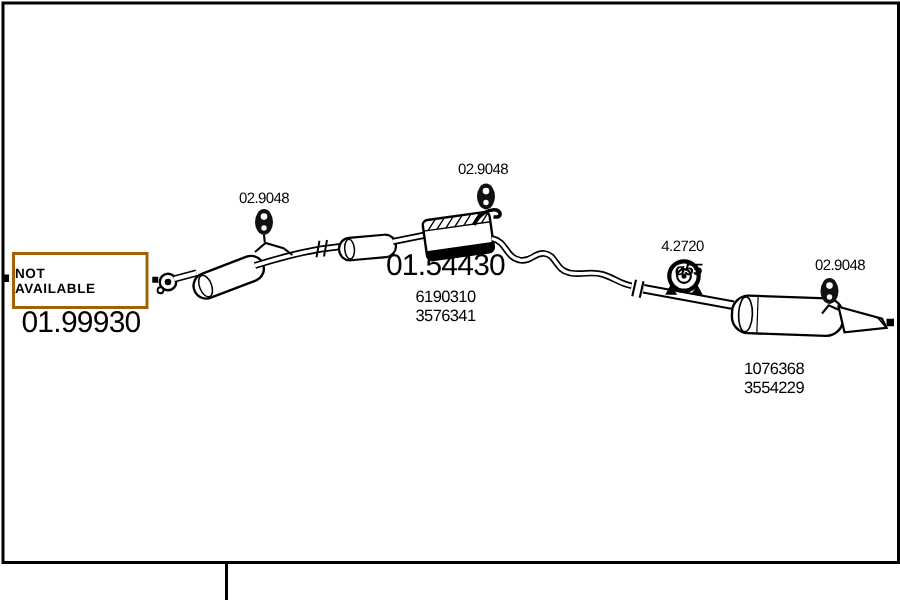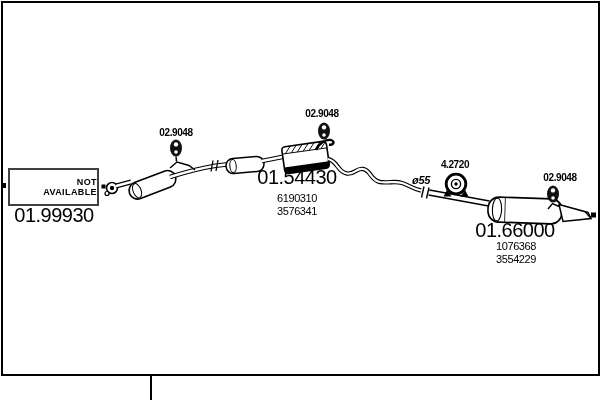--- a/index.html
+++ b/index.html
@@ -3,24 +3,24 @@
 <meta charset="utf-8">
 <style>
   html,body{margin:0;padding:0;background:#fff;}
   .stage{position:relative;width:600px;height:400px;background:#ffffff;overflow:hidden;
          font-family:"Liberation Sans",sans-serif;color:#000;}
   .frame{position:absolute;left:1px;top:1px;width:595px;height:371px;border:2px solid #000;}
   .art{position:absolute;left:0;top:0;}
   .lbl{position:absolute;text-align:center;white-space:nowrap;color:#000;}
   .part{font-size:20px;letter-spacing:-0.5px;}
   .oe{font-size:11px;letter-spacing:-0.4px;}
-  .acc{font-size:10px;font-weight:bold;letter-spacing:-0.4px;}
-  .dia{font-size:11px;font-weight:bold;font-style:italic;letter-spacing:-0.3px;}
-  .na-box{position:absolute;left:8px;top:168px;width:87px;height:34px;border:2px solid #404040;
-          display:flex;flex-direction:column;justify-content:center;align-items:flex-end;
+  .acc{font-size:10px;font-weight:normal;letter-spacing:-0.4px;}
+  .dia{font-size:11px;font-weight:bold;font-style:italic;letter-spacing:-0.3px;margin-left:38px;}
+  .na-box{position:absolute;left:8px;top:168px;width:87px;height:34px;border:2px solid #a16207;
+          display:flex;flex-direction:column;justify-content:center;align-items:flex-start;
           font-size:9px;font-weight:bold;letter-spacing:0.4px;line-height:10.5px;text-align:center;}
   .code-box{position:absolute;left:2px;top:377px;width:139px;height:16px;
             border:2px solid #1a1a1a;border-bottom:3px solid #808080;
             font-size:14px;line-height:16px;padding-left:5px;text-align:left;white-space:nowrap;}
   .footer-divider{position:absolute;left:150px;top:374px;width:2px;height:26px;background:#000;}
 </style>
 </head>
 <body>
 
 <div class="stage">
@@ -110,21 +110,20 @@
     </g>
   </svg>
 
   <div class="na-box">
     <div>NOT</div>
     <div>AVAILABLE</div>
   </div>
 
   <div class="lbl part" style="left:6px;top:204px;width:96px">01.99930</div>
   <div class="lbl part" style="left:249px;top:166px;width:96px">01.54430</div>
-  <div class="lbl part" style="left:467px;top:219px;width:96px">01.66000</div>
 
   <div class="lbl oe" style="left:266px;top:192px;width:62px">6190310</div>
   <div class="lbl oe" style="left:266px;top:205px;width:62px">3576341</div>
   <div class="lbl oe" style="left:485px;top:240px;width:62px">1076368</div>
   <div class="lbl oe" style="left:485px;top:253px;width:62px">3554229</div>
 
   <div class="lbl acc" style="left:156px;top:127px;width:40px">02.9048</div>
   <div class="lbl acc" style="left:302px;top:108px;width:40px">02.9048</div>
   <div class="lbl acc" style="left:435px;top:159px;width:40px">4.2720</div>
   <div class="lbl acc" style="left:540px;top:172px;width:40px">02.9048</div>

